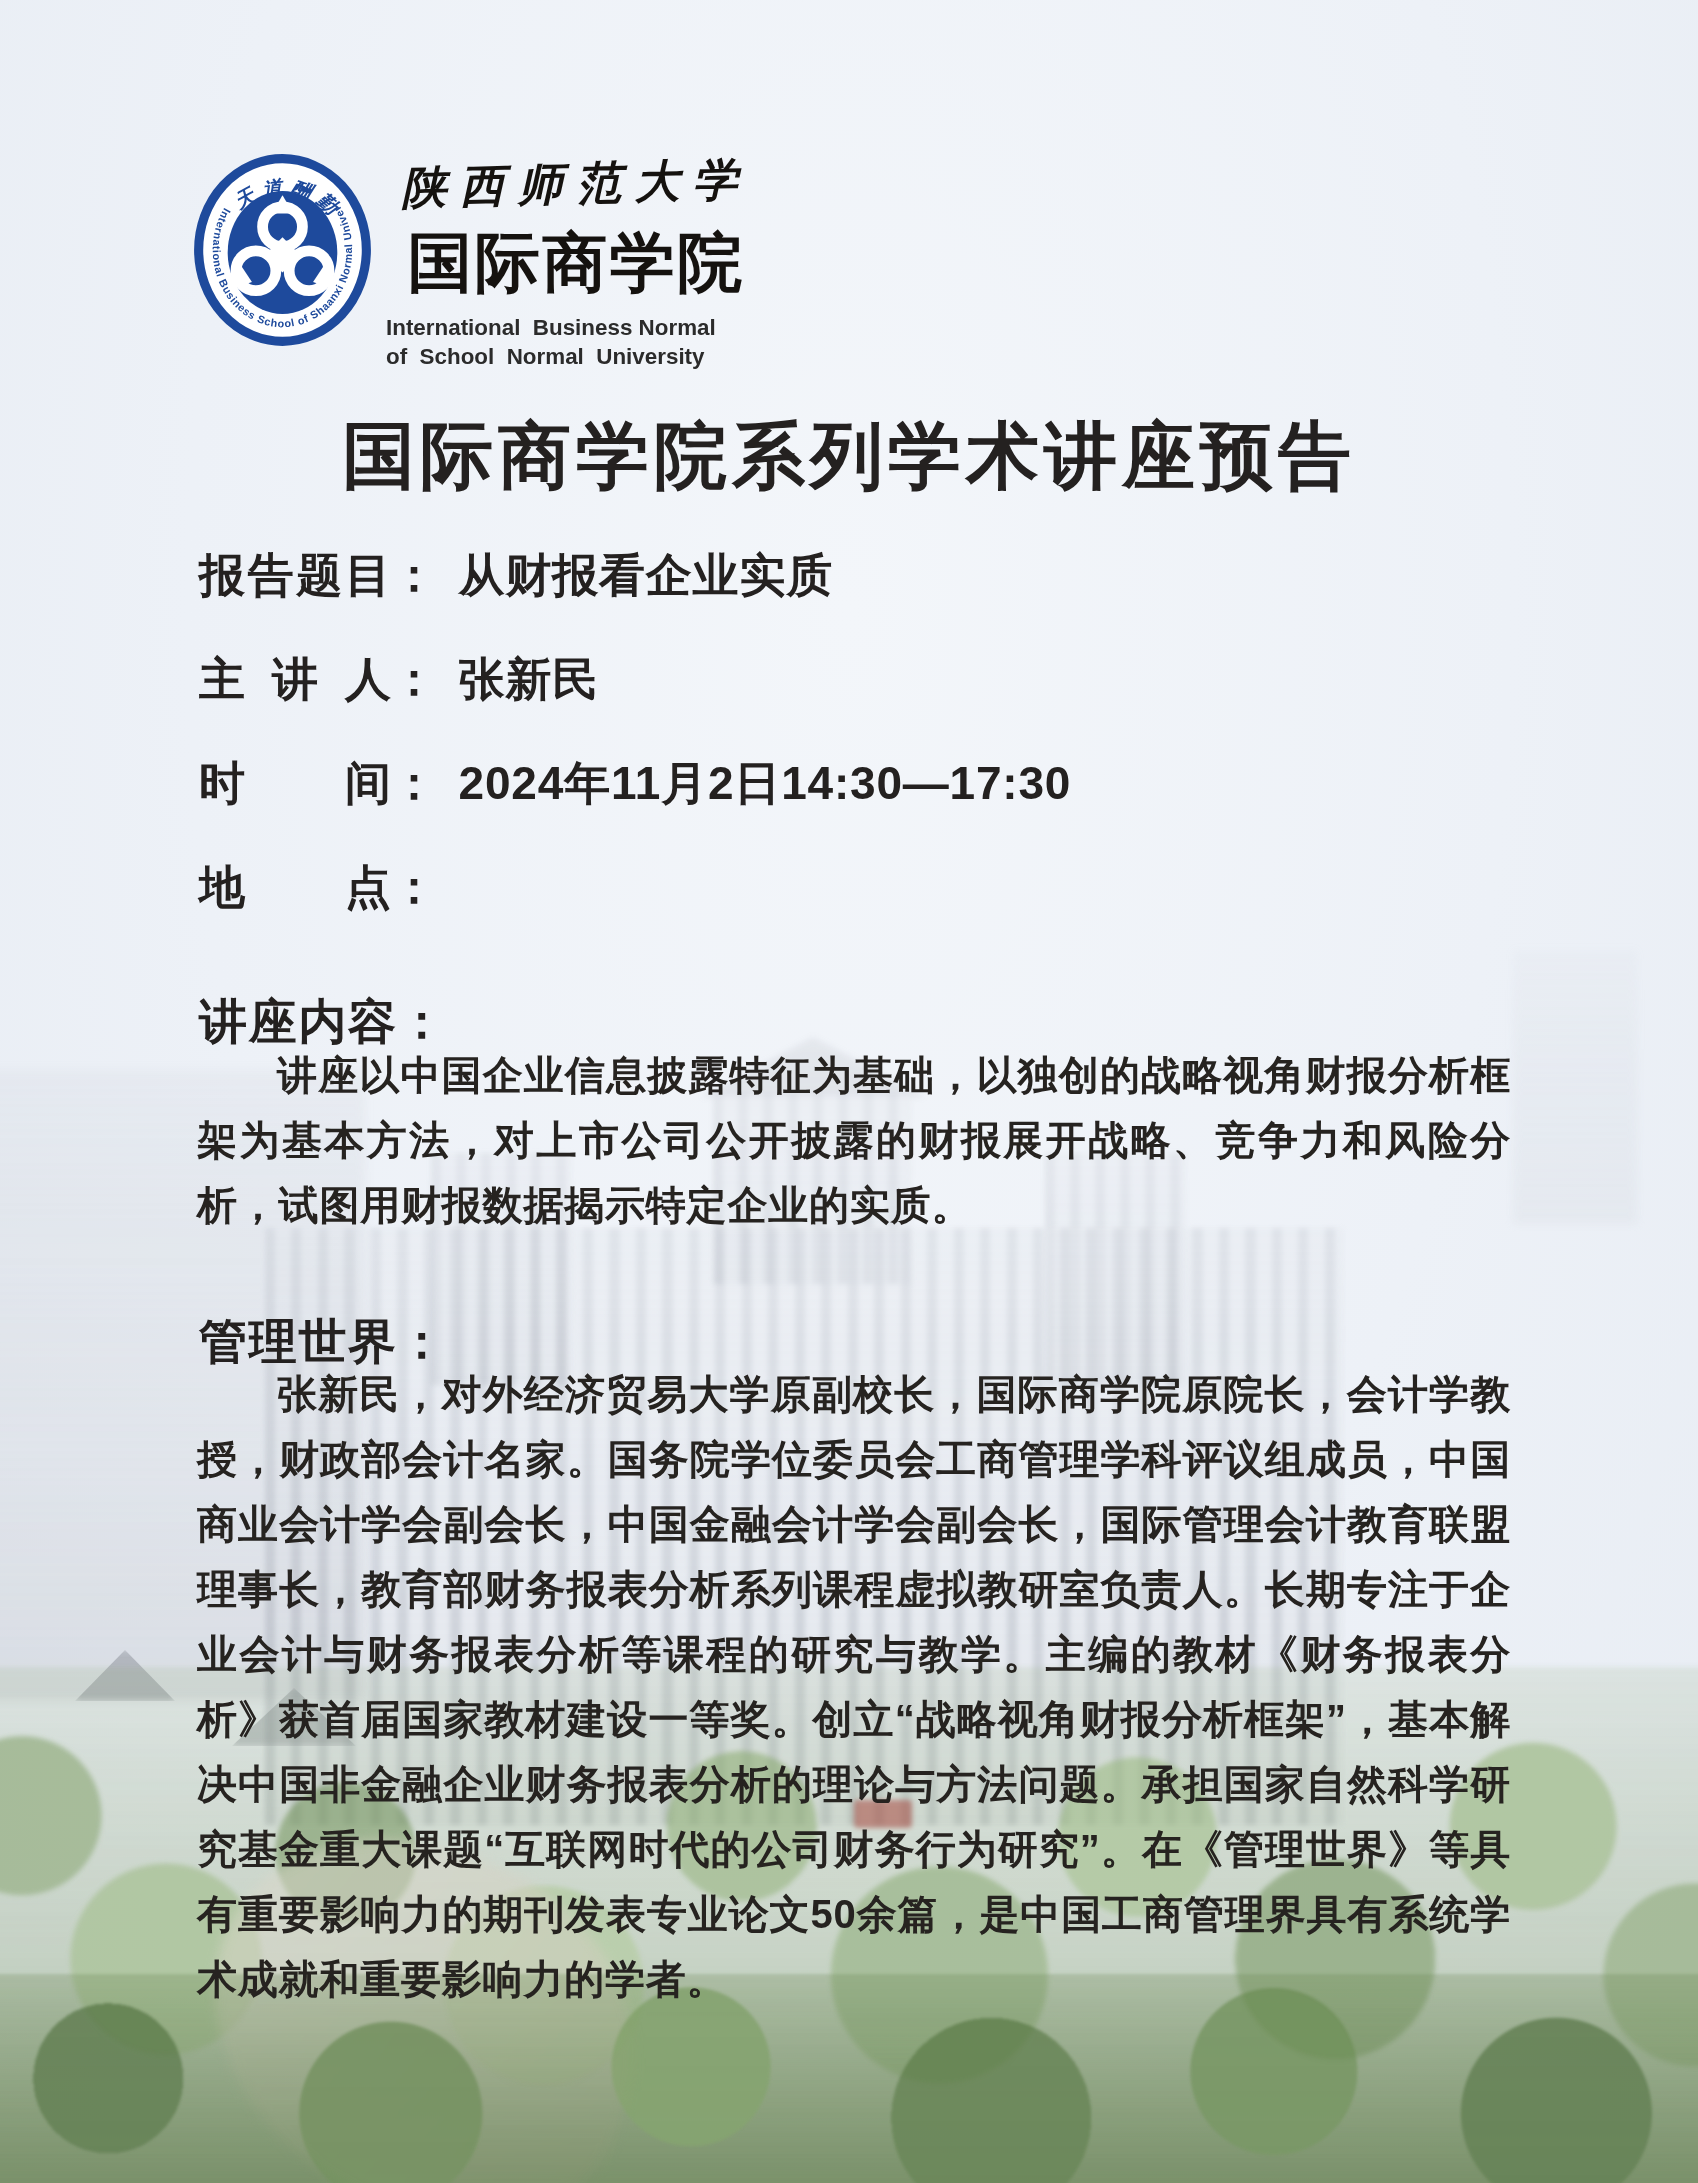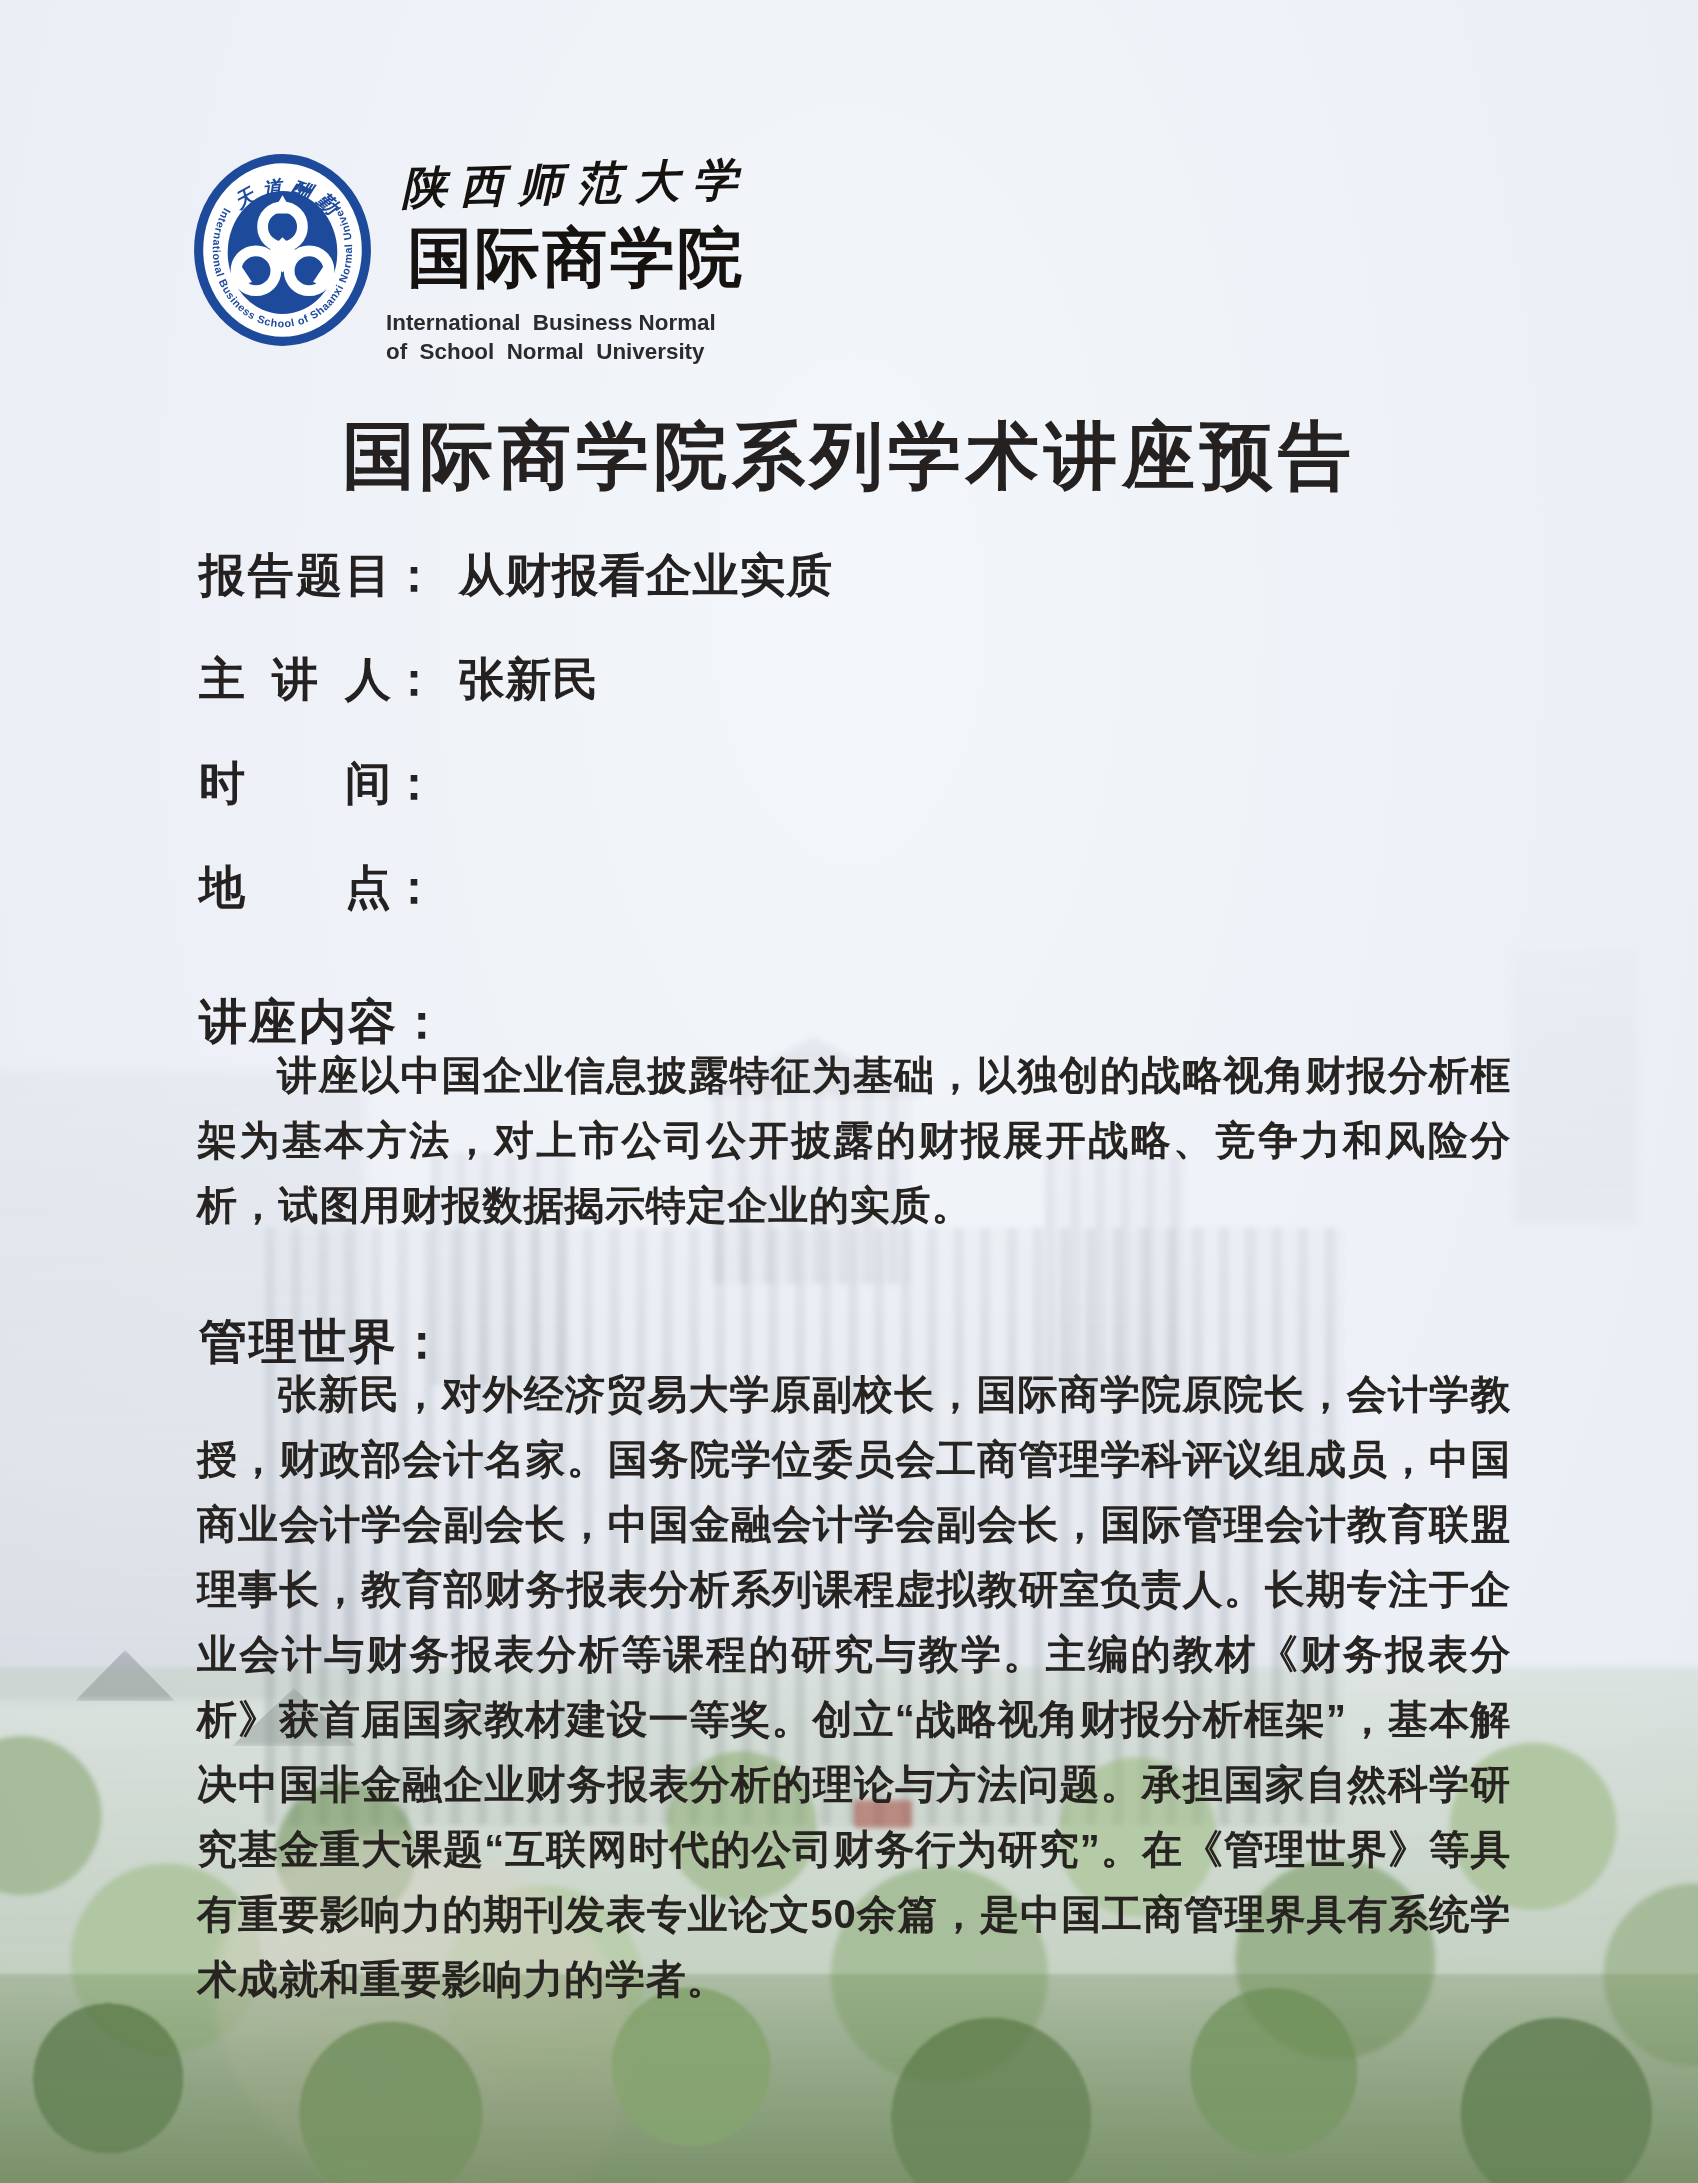--- a/index.html
+++ b/index.html
@@ -77,21 +77,21 @@
   .content{position:relative;z-index:1;width:1698px;height:2183px;color:#262220;}
 
   .logo-block{position:absolute;left:192px;top:152px;width:597px;height:199px;}
   .seal{position:absolute;left:0;top:0;width:181px;height:196px;}
   .logo-text{position:absolute;left:189px;top:1.7px;width:390px;text-align:center;}
   .calligraphy{
     font-size:45px;font-weight:700;font-style:italic;letter-spacing:13.3px;
     color:#15120f;transform:rotate(-1.5deg);white-space:nowrap;}
   .school-cn{
     font-size:65px;font-weight:900;letter-spacing:2.5px;color:#15120f;
-    white-space:nowrap;}
+    margin-top:5px;white-space:nowrap;}
   .school-en{
     font-size:22.4px;font-weight:700;line-height:1.3;color:#2b2b2b;
     margin-top:6.6px;white-space:pre;text-align:left;padding-left:5px;}
 
   .main-title{
     position:absolute;left:0;top:408px;width:1698px;text-align:center;
     font-size:73px;font-weight:900;letter-spacing:5px;color:#242120;white-space:nowrap;}
 
   .info-block{position:absolute;left:199px;top:551px;display:flex;flex-direction:column;gap:56px;}
   .info-row{display:flex;align-items:baseline;font-size:46px;font-weight:800;line-height:48px;color:#242120;}
@@ -186,20 +186,21 @@
           </span>
           <span class="info-colon">：</span>
           <span class="info-value">张新民</span>
       </div>
       <div class="info-row">
         <span class="info-label">
             <span>时</span>
             <span>间</span>
           </span>
           <span class="info-colon">：</span>
+          <span class="info-value">2024年11月2日14:30—17:30</span>
       </div>
       <div class="info-row">
         <span class="info-label">
             <span>地</span>
             <span>点</span>
           </span>
           <span class="info-colon">：</span>
       </div>
     </div>
 

